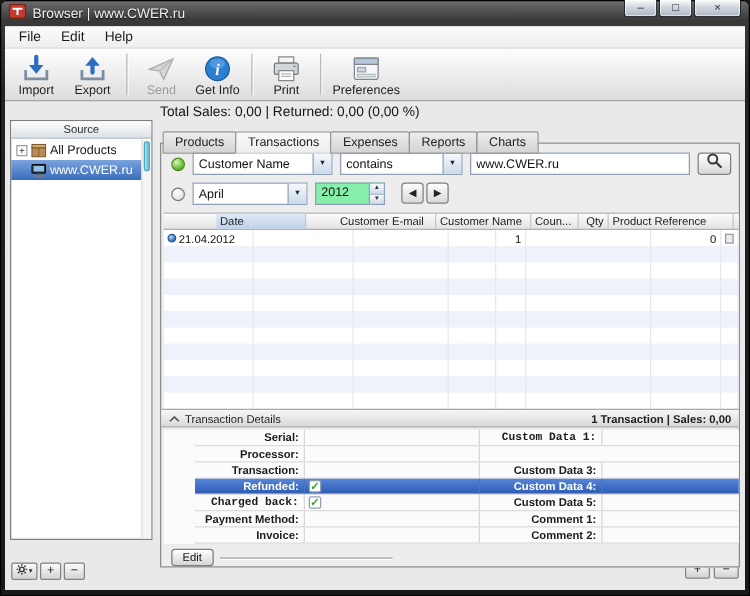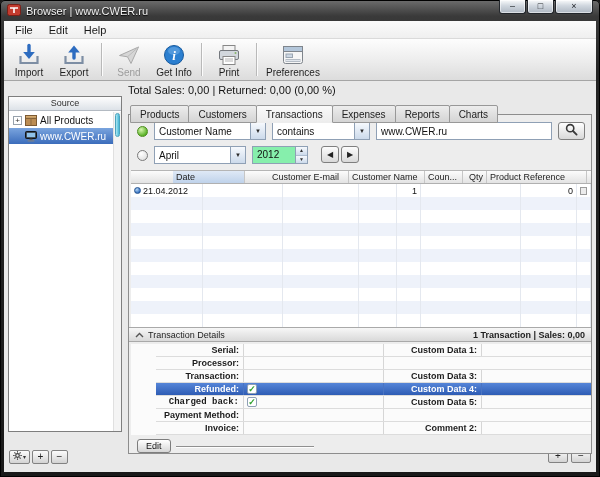--- a/index.html
+++ b/index.html
@@ -203,21 +203,20 @@
             <span class="slabel">www.CWER.ru</span>
           </div>
         </div>
       <div class="sb-scroll">
           <div class="sb-thumb"></div>
         </div>
     </div>
 
     <div class="tabbar">
         <div class="tab">Products</div>
-        <div class="tab">Customers</div>
         <div class="tab active">Transactions</div>
         <div class="tab">Expenses</div>
         <div class="tab">Reports</div>
         <div class="tab">Charts</div>
       </div>
 
     <div class="panel">
       <span class="radio on" style="left:8px;top:11px;"></span>
       <div class="combo" style="left:25px;top:7px;width:112px;">
         <span class="cval">Customer Name</span>
@@ -392,21 +391,21 @@
         <span><svg width="9" height="6" viewBox="0 0 9 6">
               <path d="M1 5L4.5 1.5L8 5" fill="none" stroke="#555" stroke-width="1.4"></path>
             </svg></span>
         <span>Transaction Details</span>
         <span class="dsummary">1 Transaction | Sales: 0,00</span>
       </div>
       <div class="dgrid">
           <div class="drow">
             <div class="dlabel" style="width: 88px;">Serial:</div>
             <div class="dval" style="width: 140px;"></div>
-            <div class="dlabel" style="width: 98px;">Custom Data 1:</div>
+            <div class="dlabel" style="width: 98px; font-family: Liberation Mono, monospace;">Custom Data 1:</div>
             <div class="dval last" style="flex: 1 1 0%;"></div>
           </div>
           <div class="drow">
             <div class="dlabel" style="width: 88px;">Processor:</div>
             <div class="dval" style="width: 140px;"></div>
             <div class="dval last" style="flex: 1 1 0%;"></div>
           </div>
           <div class="drow">
             <div class="dlabel" style="width: 88px;">Transaction:</div>
             <div class="dval" style="width: 140px;"></div>
@@ -425,20 +424,21 @@
             <div class="dlabel" style="width: 88px; font-family: Liberation Mono, monospace;">Charged back:</div>
             <div class="dval" style="width: 140px;">
               <span class="cbx">✓</span>
             </div>
             <div class="dlabel" style="width: 98px;">Custom Data 5:</div>
             <div class="dval last" style="flex: 1 1 0%;"></div>
           </div>
           <div class="drow">
             <div class="dlabel" style="width: 88px;">Payment Method:</div>
             <div class="dval" style="width: 140px;"></div>
+            <div class="dlabel" style="width: 98px;">Comment 1:</div>
             <div class="dval last" style="flex: 1 1 0%;"></div>
           </div>
           <div class="drow">
             <div class="dlabel" style="width: 88px;">Invoice:</div>
             <div class="dval" style="width: 140px;"></div>
             <div class="dlabel" style="width: 98px;">Comment 2:</div>
             <div class="dval last" style="flex: 1 1 0%;"></div>
           </div>
         </div>
 

